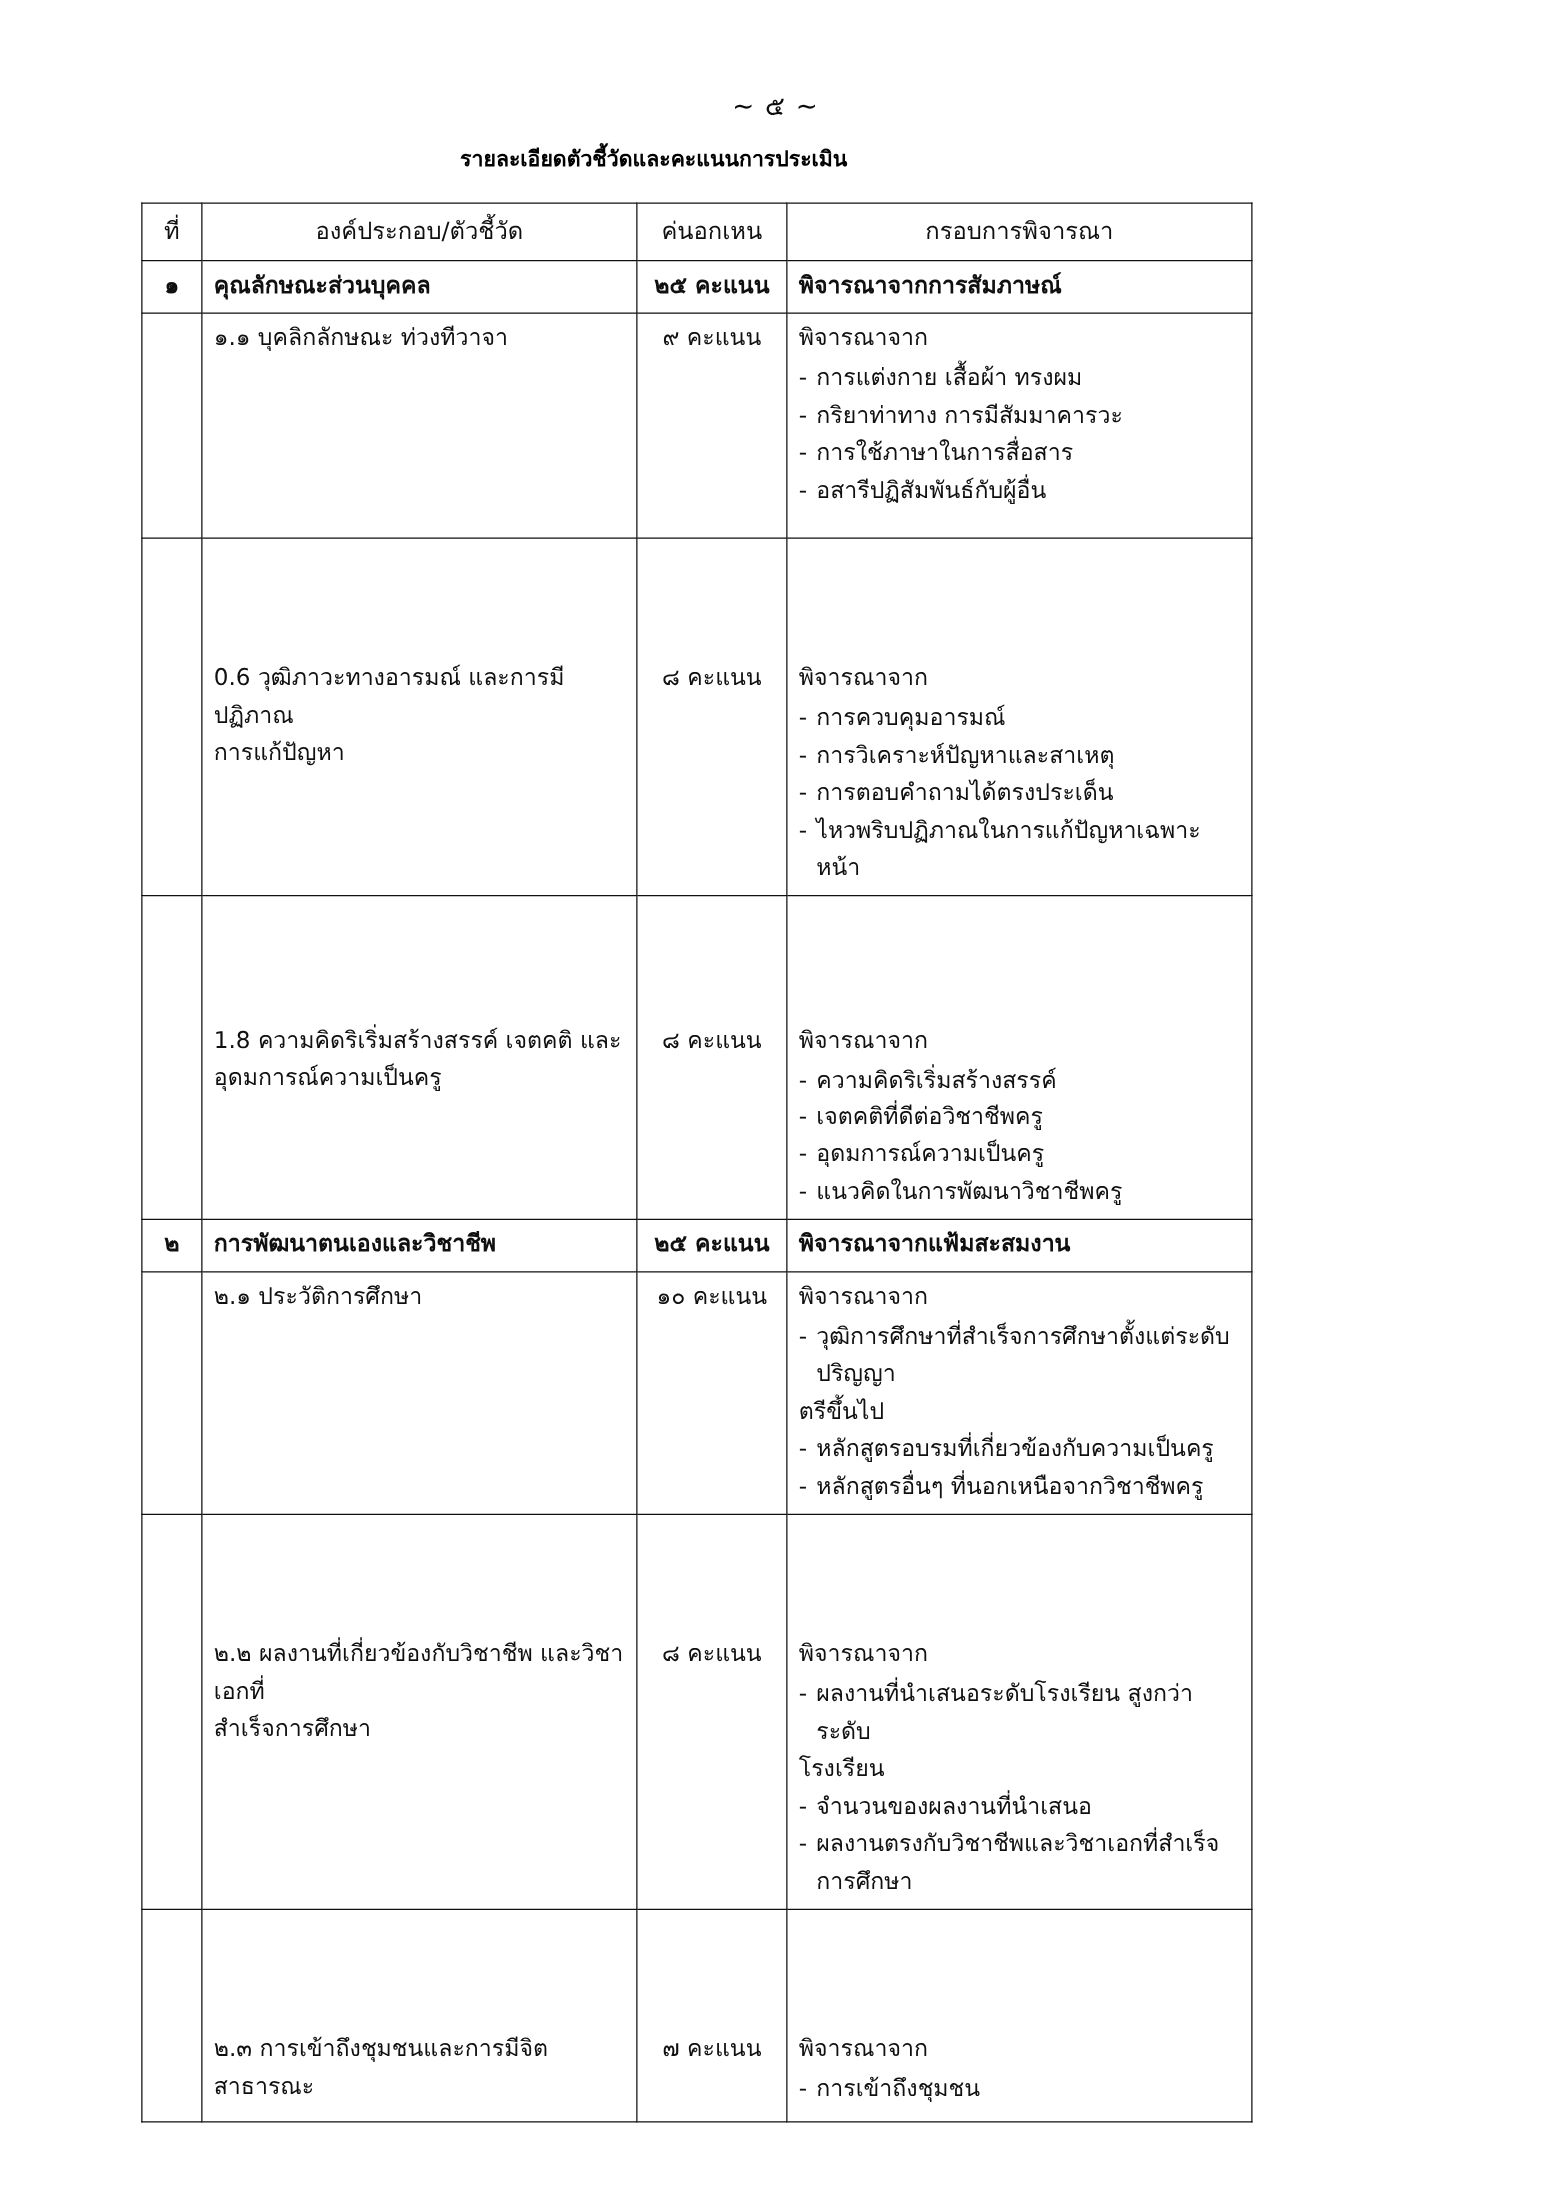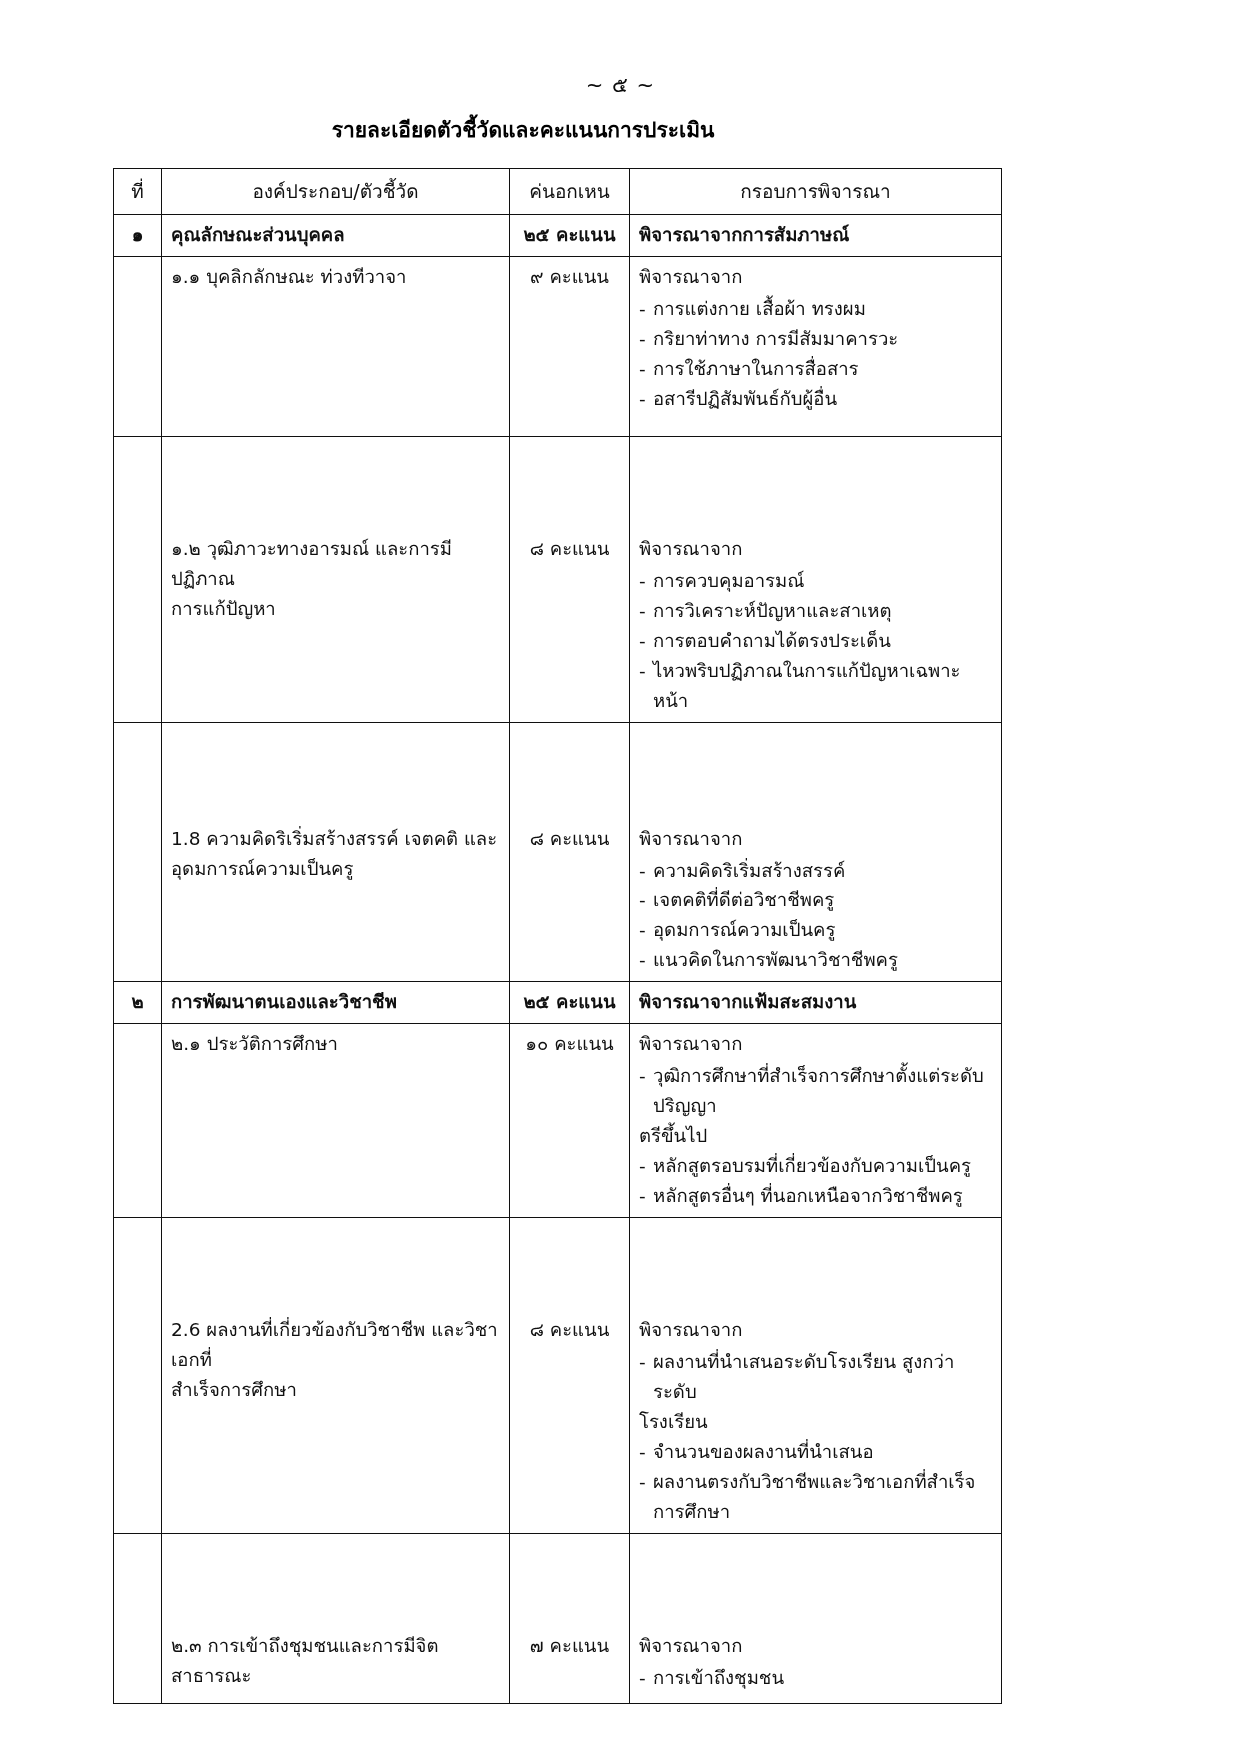--- a/index.html
+++ b/index.html
@@ -31,21 +31,21 @@
   }
   .doc-attach-line {
     text-align: right;
     font-size: 21px;
     padding-right: 232px;
     padding-top: 50px;
     color: #0c0c0c;
   }
   .doc-title {
     text-align: center;
-    font-size: 21px;
+    font-size: 17px;
     font-weight: bold;
     padding-top: 12px;
     padding-right: 195px;
     color: #000000;
   }
   table.assessment {
     border-collapse: collapse;
     margin-left: 113px;
     margin-top: 22px;
     width: 888px;
@@ -164,21 +164,21 @@
             <li><span class="dash">-</span><span>การใช้ภาษาในการสื่อสาร</span></li>
             <li><span class="dash">-</span><span>อสารีปฏิสัมพันธ์กับผู้อื่น</span></li>
           </ul>
         </td>
       </tr>
 
       <tr>
         <td class="cell-no"></td>
         <td class="item-cell tall-2">
           <div class="item-push-2">
-            <span class="sub-item-label">๑.๒ วุฒิภาวะทางอารมณ์ และการมีปฏิภาณ</span>
+            <span class="sub-item-label">0.6 วุฒิภาวะทางอารมณ์ และการมีปฏิภาณ</span>
             <span class="sub-item-label">การแก้ปัญหา</span>
           </div>
         </td>
         <td class="cell-center">
           <div class="item-push-2"><span>๘ คะแนน</span></div>
         </td>
         <td>
           <div class="frame-push-2">
             <p class="frame-lead">พิจารณาจาก</p>
             <ul class="bullets">
@@ -236,21 +236,21 @@
             <li><span class="dash">-</span><span>หลักสูตรอบรมที่เกี่ยวข้องกับความเป็นครู</span></li>
             <li><span class="dash">-</span><span>หลักสูตรอื่นๆ ที่นอกเหนือจากวิชาชีพครู</span></li>
           </ul>
         </td>
       </tr>
 
       <tr>
         <td class="cell-no"></td>
         <td class="item-cell tall-22">
           <div class="item-push-2">
-            <span class="sub-item-label">2.6 ผลงานที่เกี่ยวข้องกับวิชาชีพ และวิชาเอกที่</span>
+            <span class="sub-item-label">๒.๒ ผลงานที่เกี่ยวข้องกับวิชาชีพ และวิชาเอกที่</span>
             <span class="sub-item-label">สำเร็จการศึกษา</span>
           </div>
         </td>
         <td class="cell-center">
           <div class="item-push-2"><span>๘ คะแนน</span></div>
         </td>
         <td>
           <div class="frame-push-2">
             <p class="frame-lead">พิจารณาจาก</p>
             <ul class="bullets">

